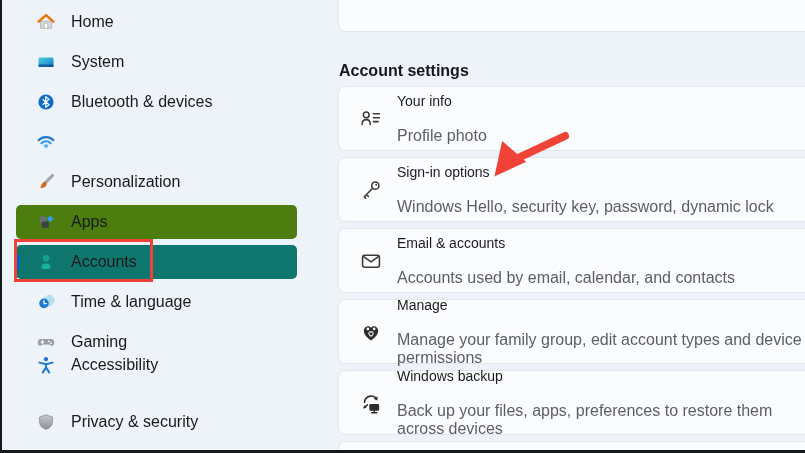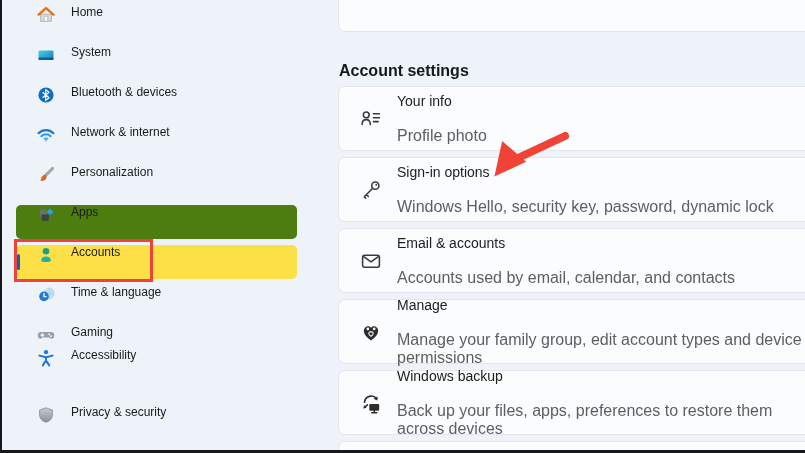--- a/index.html
+++ b/index.html
@@ -11,27 +11,27 @@
     background:#eef2f9;
     border-left:2px solid #16181c;
     border-bottom:3px solid #16181c;
     overflow:hidden;
   }
 
   
   .sidebar { position:absolute; left:2px; top:0; width:318px; height:100%; }
   .nav-item {
     position:absolute; left:12px; width:281px; height:34px;
-    display:flex; border-radius:5px;
-    cursor:pointer; color:#1a1a1a; font-size:12px;
+    display:flex; align-items:center; border-radius:5px;
+    cursor:pointer; color:#1a1a1a; font-size:16px;
   }
   .nav-item .nav-icon { width:20px; height:20px; margin-left:20px; flex:0 0 20px; display:flex; align-items:center; justify-content:center; }
   .nav-item .nav-label { margin-left:15px; white-space:nowrap; }
   .nav-item.hovered   { background:#4d7c0f; }
-  .nav-item.selected  { background:#fde047; }
+  .nav-item.selected  { background:#0f766e; }
   .nav-item .indicator {
     display:none; position:absolute; left:1px; top:50%; transform:translateY(-50%);
     width:3px; height:16px; border-radius:2px; background:#0067c0;
   }
   .nav-item.selected .indicator { display:block; }
 
   
   .main { position:absolute; left:336px; top:0; right:-14px; bottom:0; }
 
   .partial-card-top {
@@ -110,21 +110,20 @@
     </div>
 
     <div class="nav-item" style="top:125px">
       <span class="nav-icon">
         <svg width="20" height="20" viewBox="0 0 20 20">
             <path d="M2.6 8.2 a10.4 10.4 0 0 1 14.8 0" fill="none" stroke="#1f78d1" stroke-width="2.2" stroke-linecap="round"></path>
             <path d="M5.4 11.2 a6.4 6.4 0 0 1 9.2 0" fill="none" stroke="#2f9bf4" stroke-width="2.2" stroke-linecap="round"></path>
             <path d="M10 16.4 l-2.6-2.8 a3.7 3.7 0 0 1 5.2 0 Z" fill="#56b2f7"></path>
           </svg>
       </span>
-      <span class="nav-label">Network &amp; internet</span>
     </div>
 
     <div class="nav-item" style="top:165px">
       <span class="nav-icon">
         <svg width="20" height="20" viewBox="0 0 20 20">
             <path d="M16.6 3.4 L9.4 10.6" stroke="#a6a6a6" stroke-width="3" stroke-linecap="round"></path>
             <path d="M9.8 10.2 c1.4 1.4 0.8 3.4 -0.6 4.6 c-1.4 1.2 -3.8 1.4 -5 0.6 c1-0.6 0.8-1.8 1.4-2.9 c0.7-1.3 2.8-3.6 4.2-2.3 Z" fill="#d2691e"></path>
           </svg>
       </span>
       <span class="nav-label">Personalization</span>

